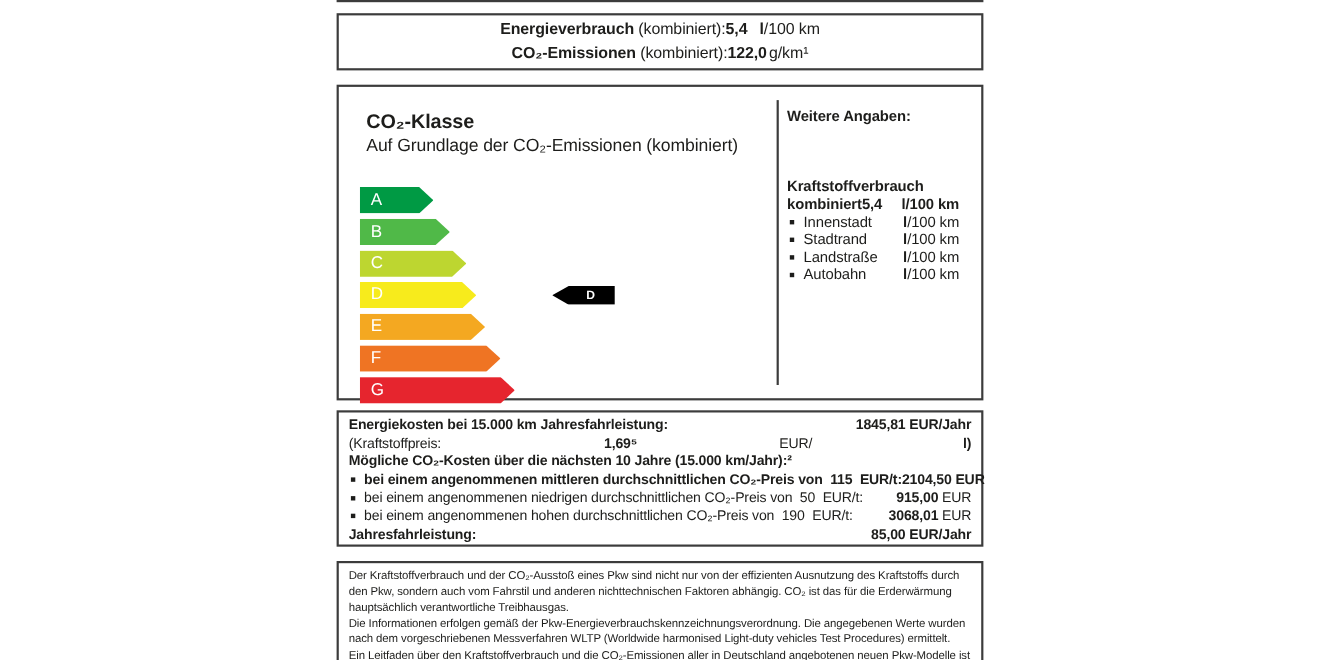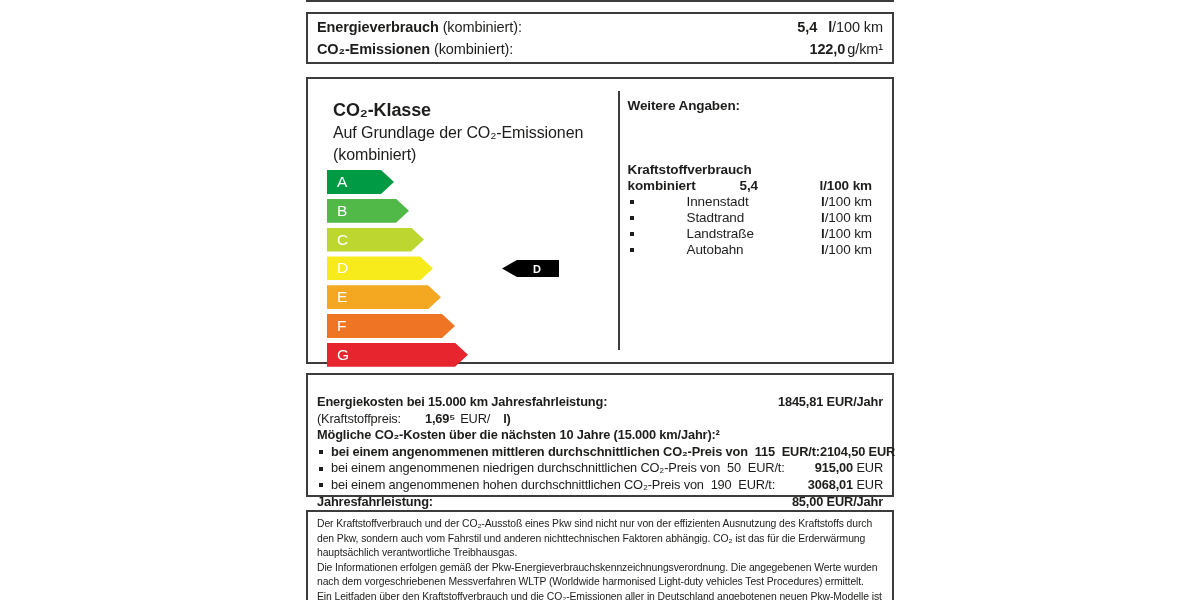--- a/index.html
+++ b/index.html
@@ -10,49 +10,49 @@
   html,body{margin:0;padding:0;}
   body{background:#fff;font-family:"Liberation Sans",sans-serif;color:var(--text);}
   .sheet{position:relative;width:1200px;height:600px;background:var(--bg);overflow:hidden;letter-spacing:-0.1px;}
   .box{position:absolute;left:306px;width:588px;box-sizing:border-box;border:2px solid var(--border);background:#fff;}
   .b{font-weight:bold;}
 
   
   .cut-line{position:absolute;left:306px;top:0;width:588px;height:2px;background:var(--border);}
 
   
-  .box-consumption{top:12px;height:52px;padding:2px 9px;display:flex;flex-direction:column;justify-content:center;font-size:14.5px;}
+  .box-consumption{top:12px;height:52px;padding:2px 9px;display:flex;flex-direction:column;justify-content:center;font-size:14.5px;align-items:center;}
   .c-row{display:flex;justify-content:space-between;align-items:baseline;line-height:22px;white-space:nowrap;}
   .c-right{display:flex;align-items:baseline;}
   .c-unit-gap{margin-left:11px;}
   .c-unit-tight{margin-left:2px;}
 
   
   .box-class{top:77px;height:287px;display:flex;padding:12px;}
   .class-left{position:relative;width:392px;box-sizing:border-box;padding:8px 13px;}
   .class-title{font-size:18px;font-weight:bold;line-height:23px;}
   .class-subtitle{font-size:16px;line-height:22px;}
   .arrows{position:absolute;left:7px;top:79px;}
   .arrow{height:24px;margin-bottom:4.8px;display:flex;align-items:center;color:#fff;font-size:15.5px;padding-left:10px;box-sizing:border-box;
          clip-path:polygon(0 0, calc(100% - 13px) 0, 100% 50%, calc(100% - 13px) 100%, 0 100%);}
   .marker{position:absolute;left:182px;top:169px;width:57px;height:17px;display:flex;align-items:center;justify-content:center;
           padding-left:13px;box-sizing:border-box;color:#fff;font-size:11px;font-weight:bold;
           clip-path:polygon(0 50%, 15px 0, 100% 0, 100% 100%, 15px 100%);}
   .class-divider{width:2px;background:var(--border);}
   .class-right{flex:1;box-sizing:border-box;padding:6px 8px;font-size:13.5px;}
   .wa-heading{line-height:17px;margin-bottom:16px;}
   .kv-heading{line-height:16px;margin-top:48px;}
-  .kv-row{display:flex;align-items:flex-start;line-height:16px;white-space:nowrap;gap:44px;}
+  .kv-row{display:flex;align-items:flex-start;line-height:16px;white-space:nowrap;}
   .kv-fill{flex:1;}
   .kv-val{margin-right:12px;}
   .kv-unit{width:58px;text-align:right;}
   .sq{width:4px;height:4px;background:var(--text);flex:none;align-self:center;margin:0 9px 0 2px;}
 
   
-  .box-costs{top:373px;height:124px;padding:19px 9px;font-size:12.8px;letter-spacing:-0.15px;}
+  .box-costs{top:373px;height:124px;padding:3px 9px;font-size:12.8px;letter-spacing:-0.15px;}
   .cost-row{display:flex;justify-content:space-between;align-items:baseline;line-height:16.6px;white-space:nowrap;}
   .cost-left{display:flex;align-items:baseline;}
   .fp-price{margin-left:24px;}
   .fp-per{margin-left:5px;}
   .fp-unit{margin-left:13px;}
   .sq2{width:4px;height:4px;background:var(--text);flex:none;align-self:center;margin:0 8px 0 2px;}
 
   
   .box-footer{top:510px;height:132px;padding:5px 9px;font-size:10.4px;line-height:14.6px;letter-spacing:-0.1px;}
   .box-footer p{margin:0;}
@@ -146,21 +146,21 @@
         <span class="kv-unit"><span class="b">l</span><span>/100 km</span></span>
       </div>
     </div>
   </section>
 
   <section class="box box-costs">
     <div class="cost-row">
       <span class="b">Energiekosten bei 15.000 km Jahresfahrleistung:</span>
       <span class="b">1845,81 EUR/Jahr</span>
     </div>
-    <div class="cost-row" style="justify-content:flex-start;">
+    <div class="cost-row" style="justify-content:space-between;">
       <span>(Kraftstoffpreis:</span>
       <span class="b fp-price">1,69⁵</span>
       <span class="fp-per">EUR/</span>
       <span class="b fp-unit">l)</span>
     </div>
     <div class="cost-row">
       <span class="b">Mögliche CO₂-Kosten über die nächsten 10 Jahre (15.000 km/Jahr):²</span>
     </div>
     <div class="cost-row b">
       <span class="cost-left">

